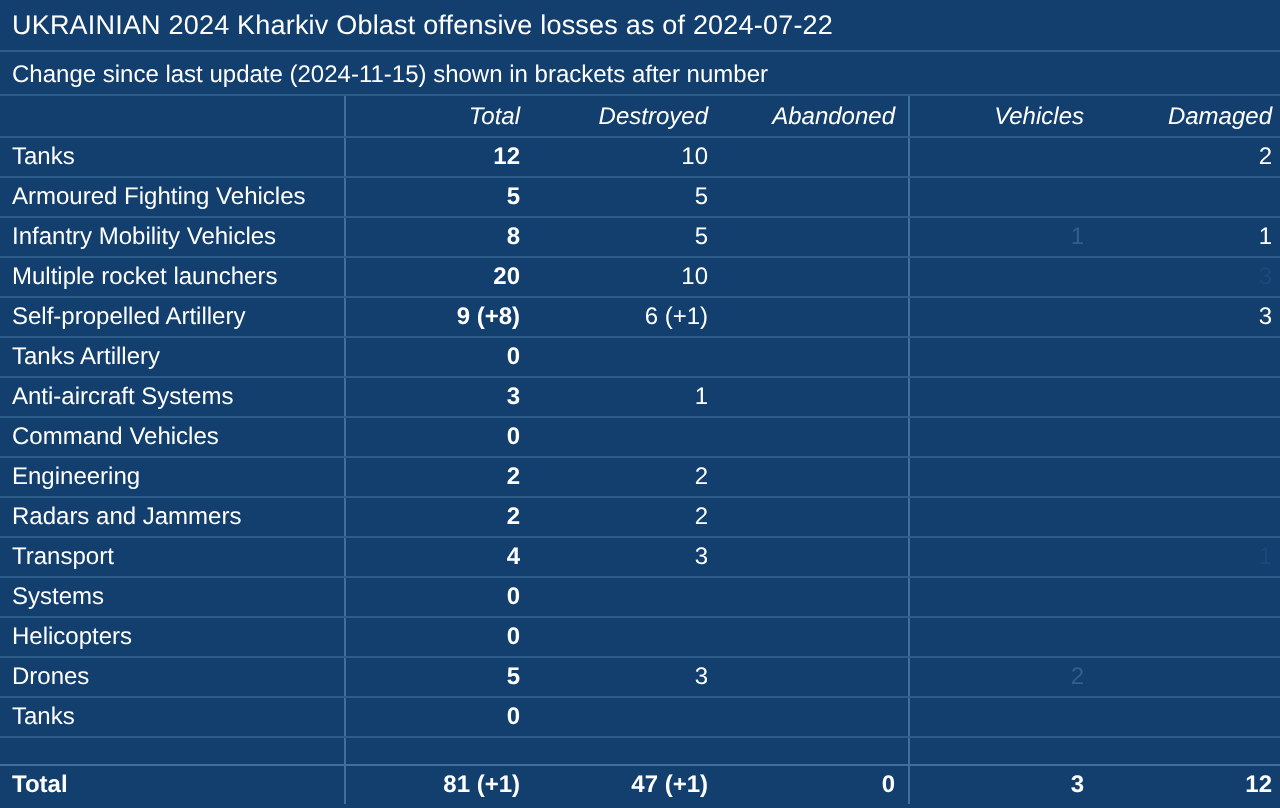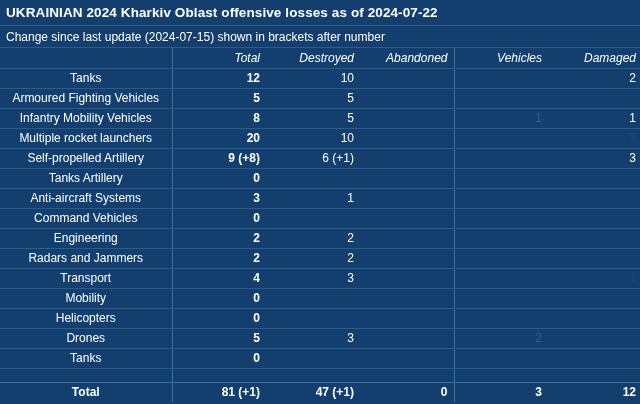--- a/index.html
+++ b/index.html
@@ -18,21 +18,21 @@
     width: 640px;
     height: 404px;
     position: relative;
     background: #123f6e;
   }
   .title-row {
     height: 26px;
     display: flex;
     align-items: center;
     padding-left: 6px;
-    font-weight: bold;
+    font-weight: normal;
     font-size: 13.5px;
     letter-spacing: 0.1px;
     background: #123f6e;
     border-bottom: 1px solid #2d5c8a;
     box-sizing: border-box;
   }
   .subtitle-row {
     height: 22px;
     display: flex;
     align-items: center;
@@ -60,21 +60,21 @@
   }
   th {
     font-weight: normal;
     font-style: italic;
     text-align: right;
     vertical-align: middle;
     font-size: 12px;
   }
   th.name-h { text-align: left; }
   td.name {
-    text-align: center;
+    text-align: left;
     font-weight: normal;
   }
   td.num {
     text-align: right;
     font-variant-numeric: tabular-nums;
   }
   td.total-col {
     font-weight: bold;
   }
   .vline {
@@ -95,21 +95,21 @@
   .faint {
     color: #17497c;
   }
 </style>
 </head>
 <body>
 
 <div class="sheet">
 
   <div class="title-row">UKRAINIAN 2024 Kharkiv Oblast offensive losses as of 2024-07-22</div>
-  <div class="subtitle-row">Change since last update (2024-07-15) shown in brackets after number</div>
+  <div class="subtitle-row">Change since last update (2024-11-15) shown in brackets after number</div>
 
   <table>
     <colgroup>
       <col class="c-name">
       <col class="c-num">
       <col class="c-num">
       <col class="c-num">
       <col class="c-num">
       <col class="c-num">
     </colgroup>
@@ -206,21 +206,21 @@
       </tr>
       <tr>
         <td class="name">Transport</td>
         <td class="num total-col vline">4</td>
         <td class="num">3</td>
         <td class="num"></td>
         <td class="num vline"></td>
         <td class="num faint">1</td>
       </tr>
       <tr>
-        <td class="name">Mobility</td>
+        <td class="name">Systems</td>
         <td class="num total-col vline">0</td>
         <td class="num"></td>
         <td class="num"></td>
         <td class="num vline"></td>
         <td class="num"></td>
       </tr>
       <tr>
         <td class="name">Helicopters</td>
         <td class="num total-col vline">0</td>
         <td class="num"></td>

